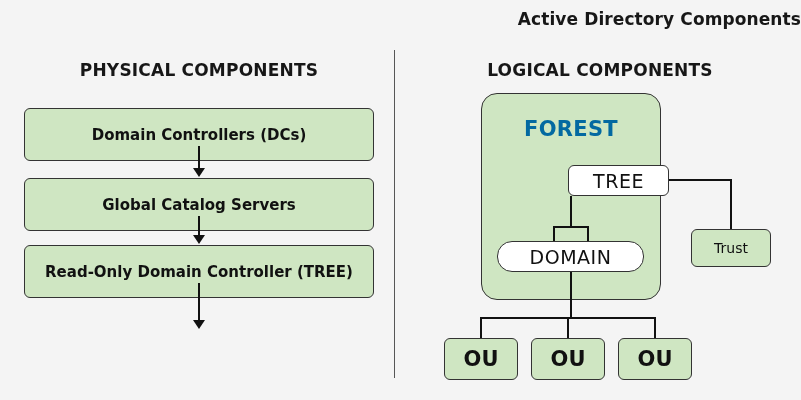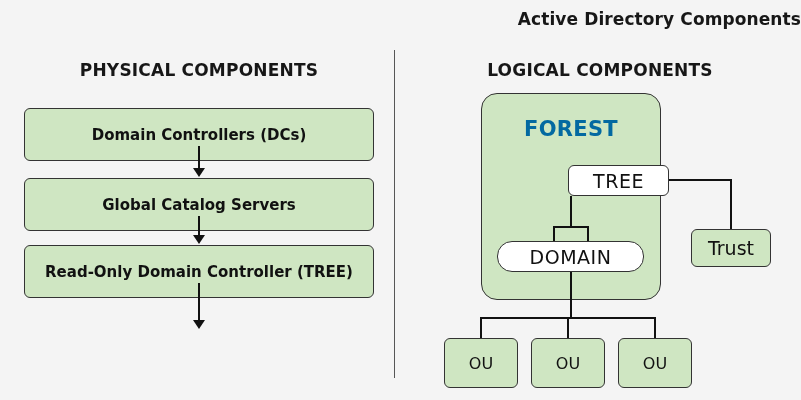--- a/index.html
+++ b/index.html
@@ -146,27 +146,28 @@
     height: 31px;
     font-size: 19px;
     letter-spacing: 0.5px;
     border-radius: 15px;
   }
   #trust-node {
     left: 691px;
     top: 229px;
     width: 80px;
     height: 38px;
-    font-size: 19px;
+    font-size: 14px;
   }
   .ou-node {
     top: 338px;
     width: 74px;
-    height: 50px;
-    font-size: 16px;
+    height: 42px;
+    font-size: 21px;
+    font-weight: bold;
   }
   #ou-node-0 { left: 444px; }
   #ou-node-1 { left: 531px; }
   #ou-node-2 { left: 618px; }
 
   
   .conn {
     position: absolute;
     background: #111111;
   }

